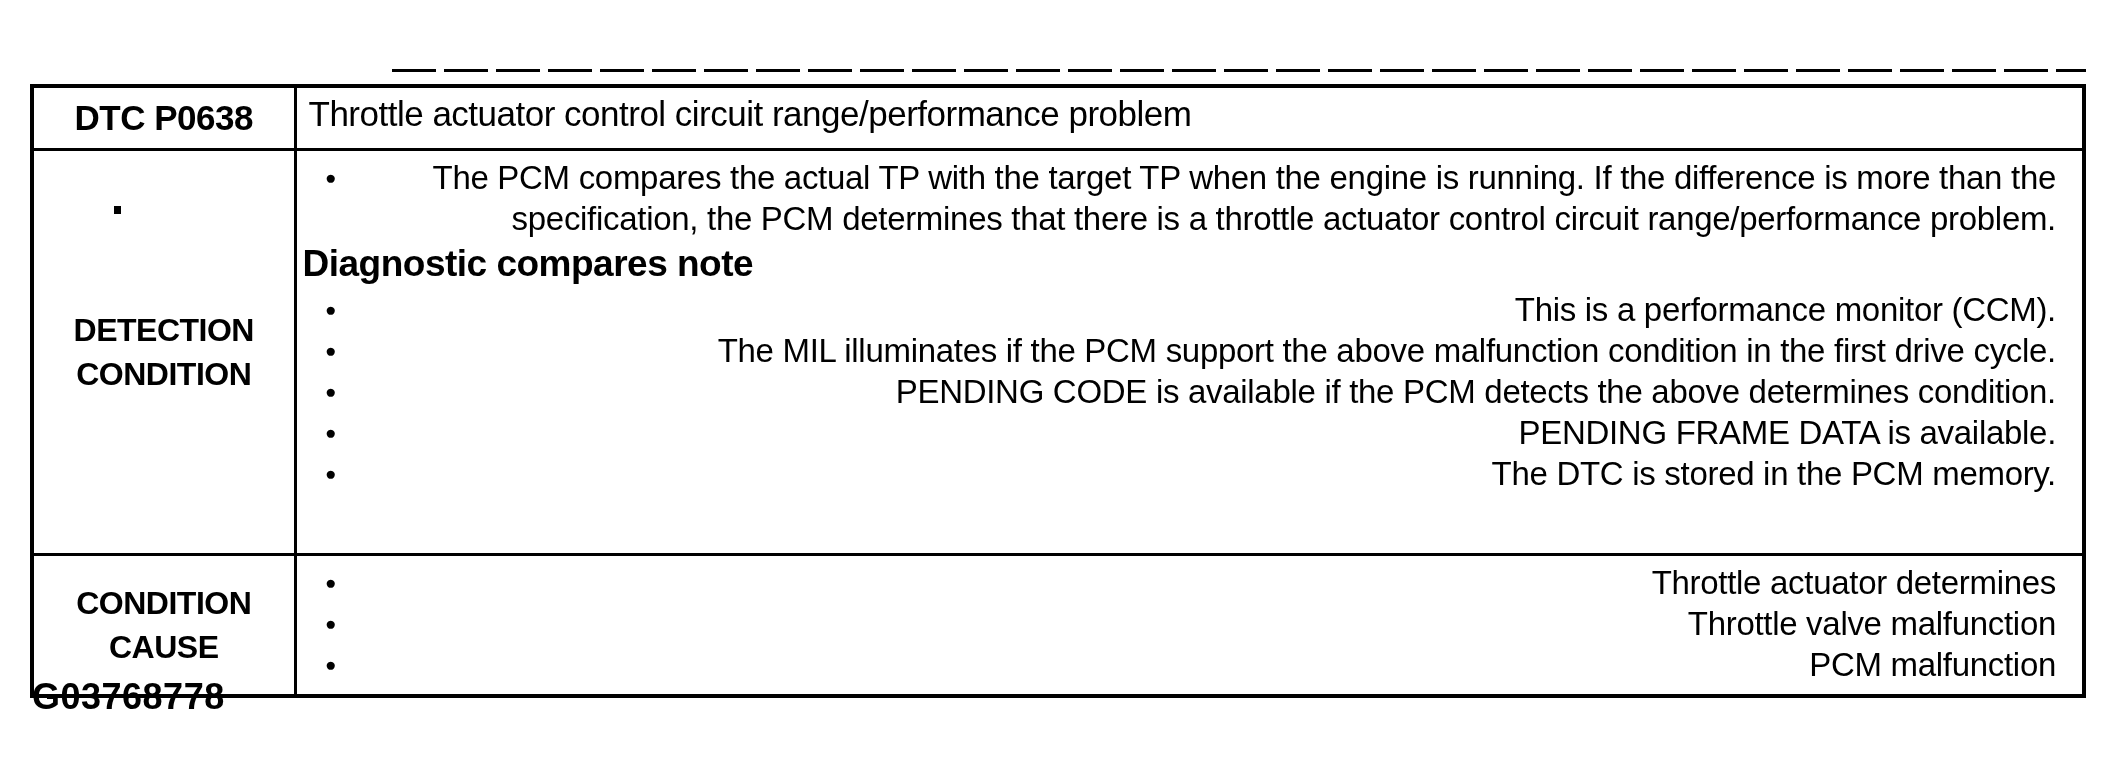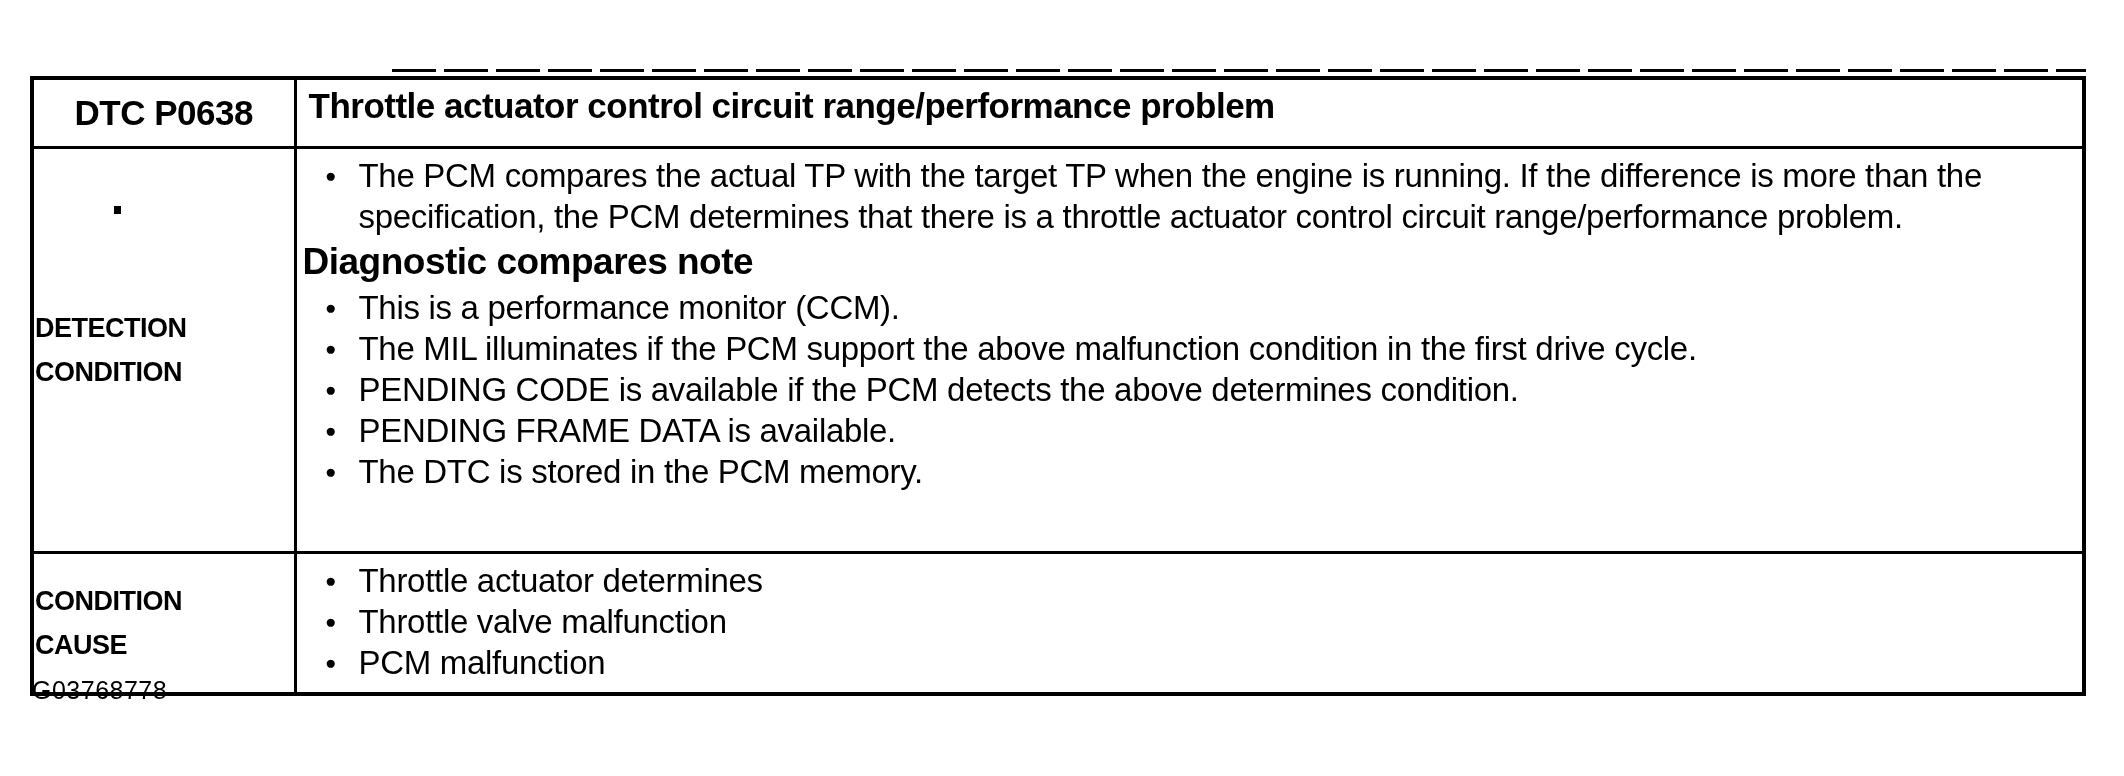--- a/index.html
+++ b/index.html
@@ -31,91 +31,93 @@
     top: 69px;
     width: 1694px;
     height: 3px;
     background: repeating-linear-gradient(90deg, #000 0 44px, transparent 44px 52px);
   }
 
   
   table.dtc-table {
     position: absolute;
     left: 30px;
-    top: 76px;
+    top: 84px;
     width: 2056px;
     border-collapse: collapse;
     table-layout: fixed;
   }
   table.dtc-table td {
     border: 3px solid #000;
   }
   table.dtc-table {
     border: 4px solid #000;
   }
 
   col.label-col  { width: 263px; }
 
   .label-cell {
+    text-align: center;
     vertical-align: middle;
     font-weight: bold;
-    font-size: 27px;
+    font-size: 32px;
     line-height: 44px;
     letter-spacing: -0.5px;
   }
   .header-row td { height: 48px; }
   .detection-row td { height: 392px; }
   .cause-row td { height: 128px; }
 
   .header-code {
     text-align: center;
     vertical-align: middle;
     font-weight: bold;
     font-size: 35px;
     letter-spacing: -0.5px;
   }
   .header-title {
     vertical-align: middle;
-    font-weight: bold;
+    font-weight: normal;
     font-size: 35px;
     letter-spacing: -0.5px;
-    padding: 2px 20px 16px 12px;
+    padding: 2px 20px 10px 12px;
   }
 
   .content-cell {
     vertical-align: top;
     font-size: 33px;
     line-height: 41px;
     letter-spacing: -0.3px;
     padding: 6px 26px 4px 6px;
   }
 
   .bullet-item { display: flex; }
   .bullet {
     flex: none;
     width: 56px;
     text-align: center;
     font-size: 19px;
     line-height: 41px;
   }
-  .bullet-text { flex: 1; }
+  .bullet-text { flex: 1; text-align: right; }
 
   .note-heading {
     font-weight: bold;
     font-size: 37px;
     line-height: 50px;
     letter-spacing: -0.5px;
   }
 
   .figure-id {
     position: absolute;
     left: 32px;
     top: 676px;
-    font-size: 25px;
+    font-size: 36px;
     letter-spacing: 0.5px;
+    font-weight: bold;
   }
 </style>
 </head>
 <body>
 
 <div>
 
   <div class="scan-dot"></div>
   <div class="scan-line"></div>
 

